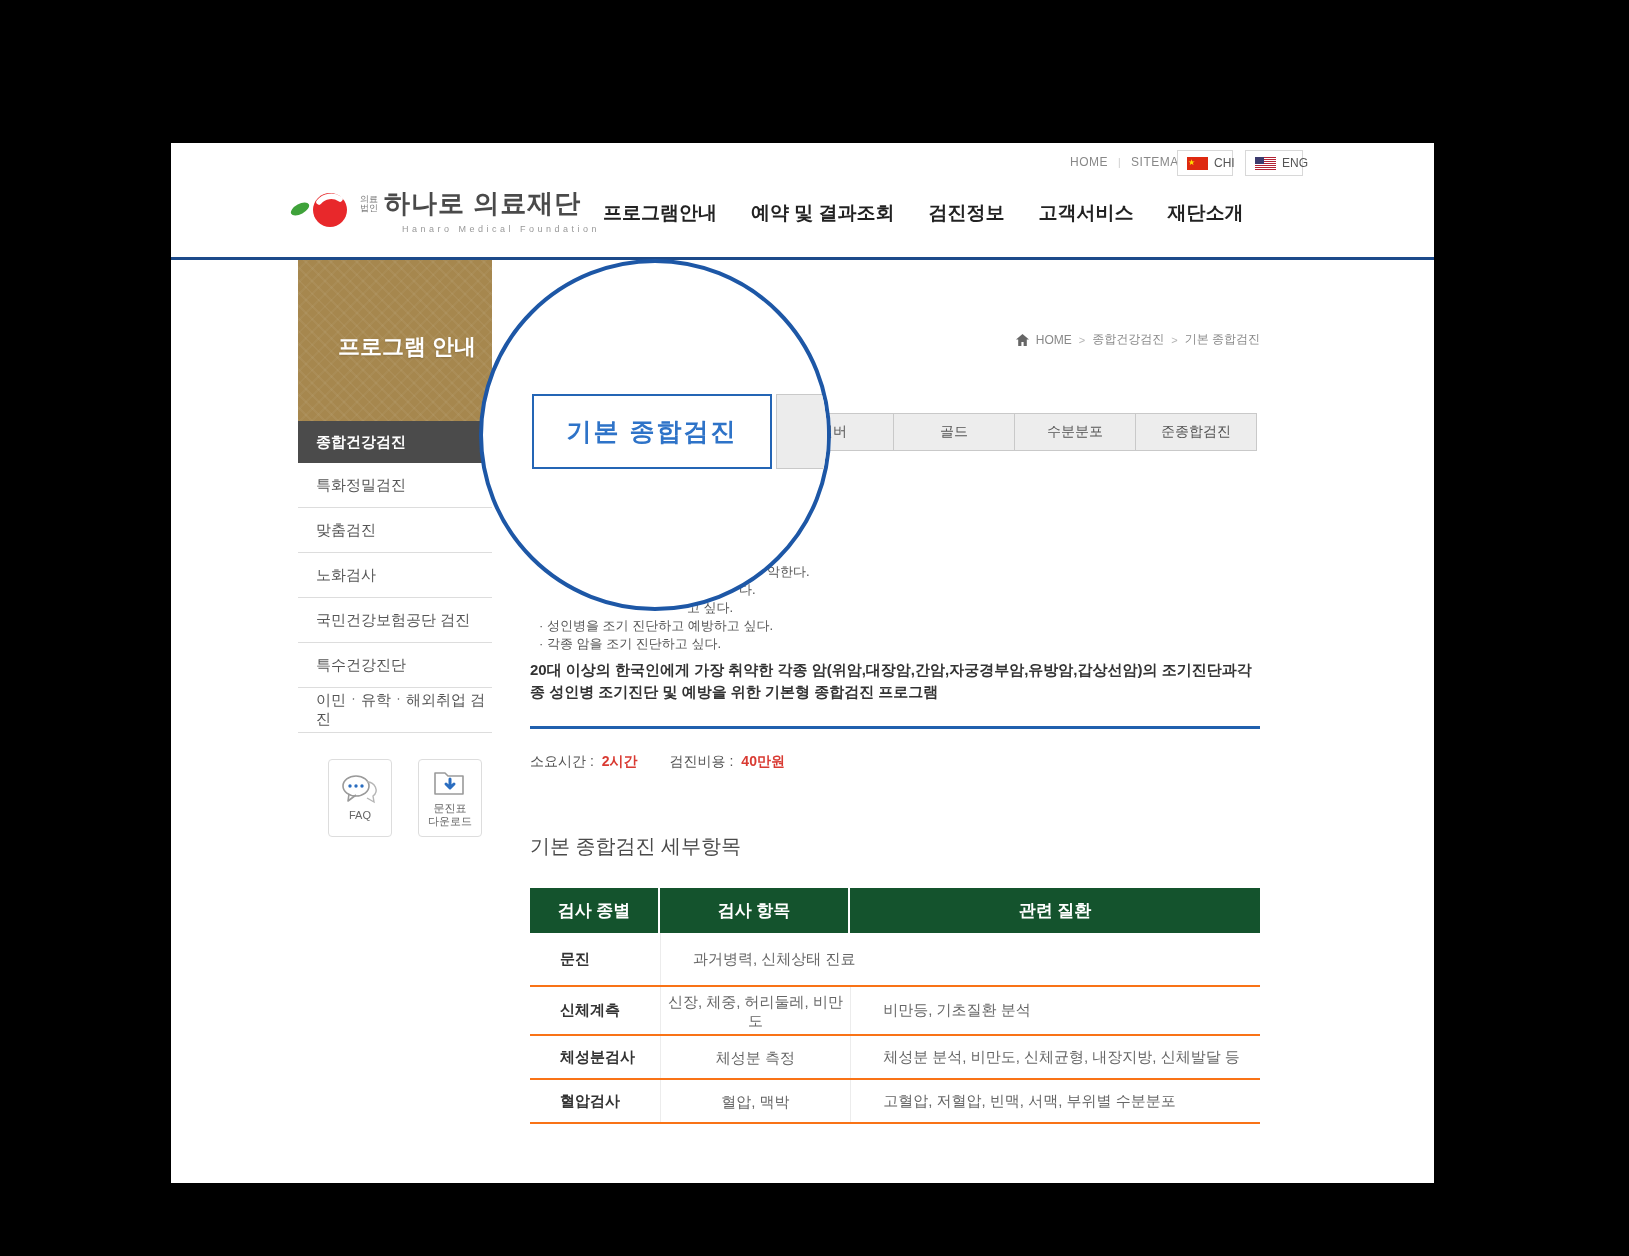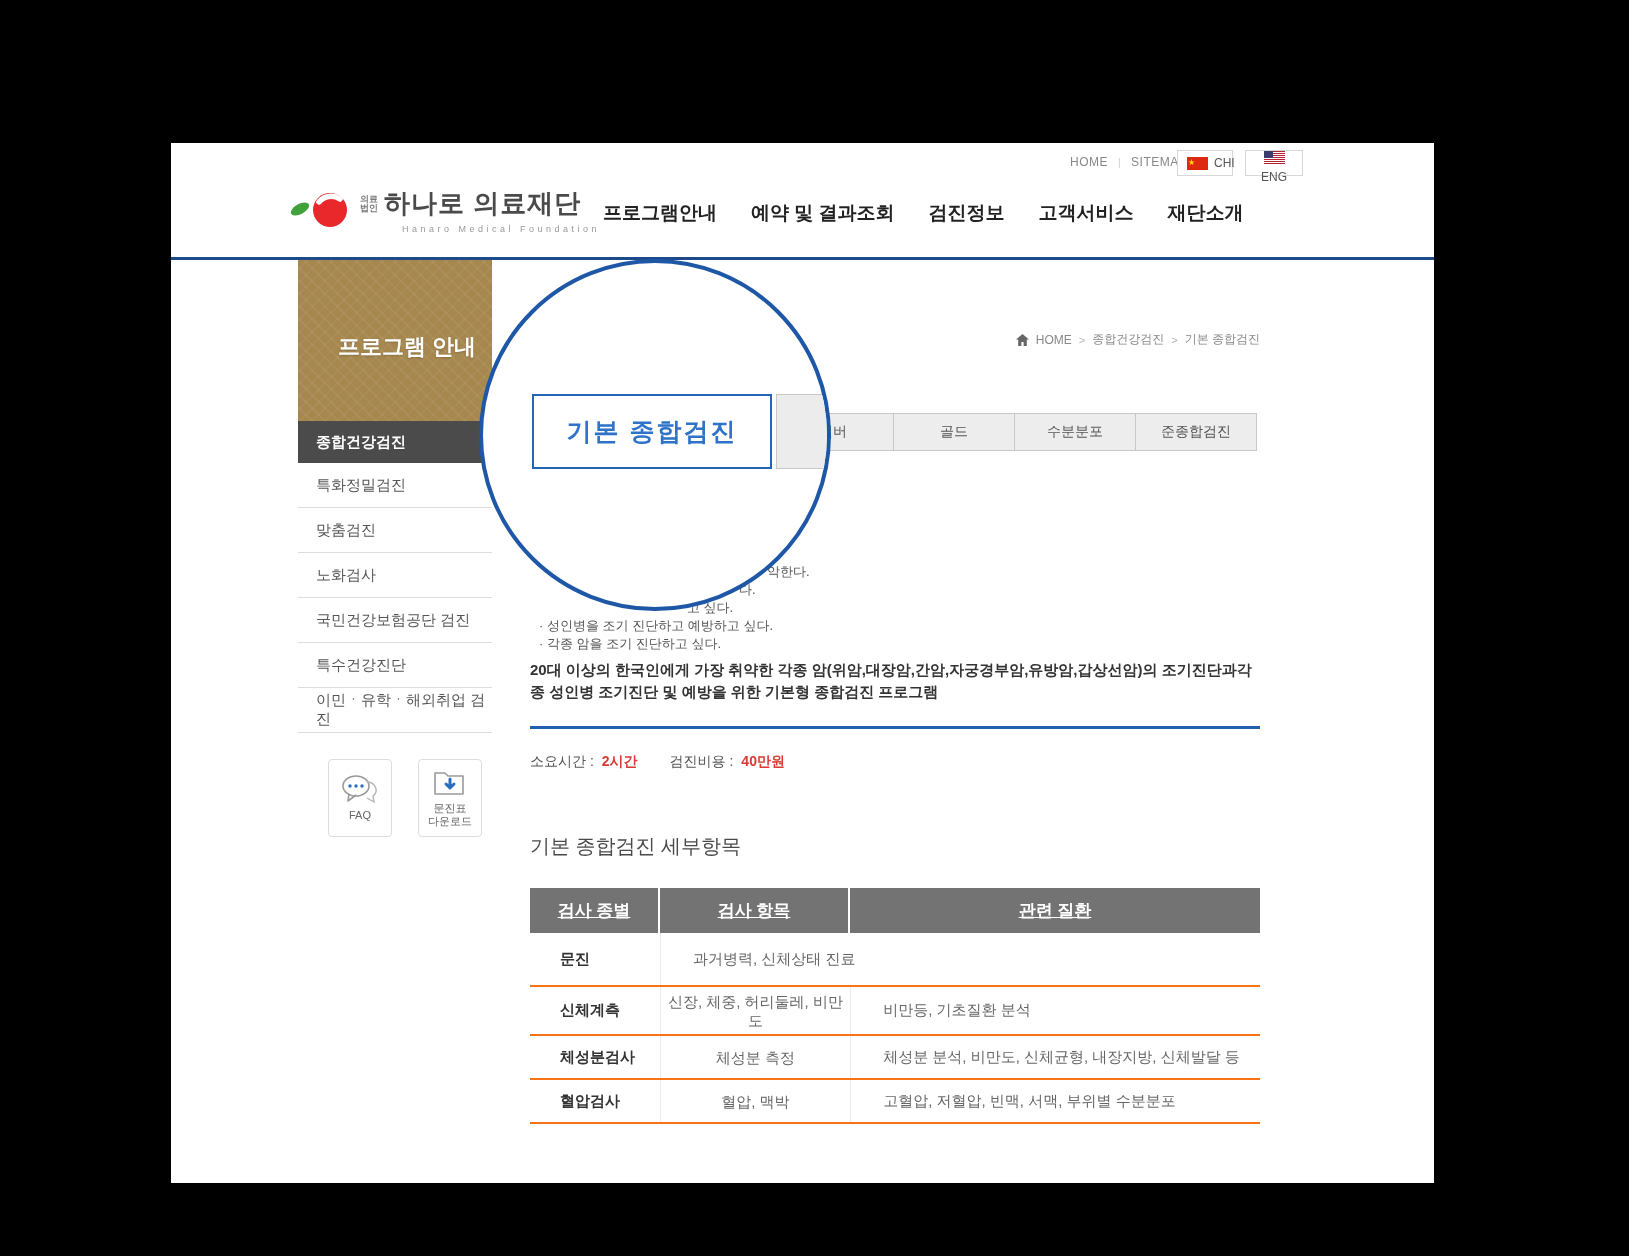--- a/index.html
+++ b/index.html
@@ -12,31 +12,31 @@
     position:absolute;left:134px;top:143px;width:1263px;height:1040px;
     background:#fff;overflow:hidden;margin-left:37px;
   }
   
   .topbar{position:absolute;left:899px;top:12px;display:flex;gap:10px;align-items:center;
     font-size:12px;color:#888;letter-spacing:.5px;}
   .topbar .sep{color:#ccc;font-size:10px;}
   .lang-btn{position:absolute;top:7px;height:24px;display:flex;align-items:center;gap:6px;
     padding:0 9px;border:1px solid #d8d8d8;background:#fff;font-size:12px;color:#555;cursor:pointer;}
   .lang-btn.chi{left:1006px;width:36px;}
-  .lang-btn.eng{left:1074px;width:38px;flex-direction:column;}
+  .lang-btn.eng{left:1074px;width:38px;}
   .flag{width:21px;height:13px;display:inline-block;position:relative;flex:0 0 auto;}
   .flag-cn{background:#de2910;}
   .flag-cn .star{position:absolute;left:1px;top:-1px;color:#ffde00;font-size:8px;line-height:13px;}
   .flag-us{background:repeating-linear-gradient(180deg,#b22234 0 1px,#fff 1px 2px);}
   .flag-us .canton{position:absolute;left:0;top:0;width:9px;height:7px;background:#3c3b6e;}
   
   .logo{position:absolute;left:119px;top:42px;display:flex;align-items:center;gap:8px;cursor:pointer;}
   .logo-texts{display:flex;flex-direction:column;}
   .logo-row{display:flex;align-items:center;gap:6px;}
-  .logo-small{display:flex;flex-direction:column;font-size:9px;color:#777;line-height:9px;font-weight:700;}
+  .logo-small{display:flex;flex-direction:column;font-size:9px;color:#777;line-height:9px;font-weight:400;}
   .logo-title{font-size:26px;font-weight:700;color:#4a4a4a;letter-spacing:1px;}
   .logo-sub{font-size:9px;color:#999;letter-spacing:3.5px;margin-top:3px;padding-left:42px;}
   .mainnav{position:absolute;left:432px;top:57px;display:flex;gap:34px;}
   .mainnav .nav-item{font-size:19px;font-weight:700;color:#222;cursor:pointer;white-space:nowrap;}
   .navy-line{position:absolute;left:0;top:114px;width:100%;height:3px;background:#1c4a8a;}
   
   .side-head{position:absolute;left:127px;top:117px;width:194px;height:161px;background:#a6874e;
     background-image:repeating-linear-gradient(45deg,rgba(255,255,255,.05) 0 2px,rgba(0,0,0,0) 2px 9px),
                      repeating-linear-gradient(-45deg,rgba(255,255,255,.04) 0 2px,rgba(0,0,0,0) 2px 9px);
     display:flex;align-items:center;justify-content:flex-end;}
@@ -70,22 +70,22 @@
   .desc{position:absolute;left:359px;top:516px;width:736px;font-size:15px;font-weight:700;
     color:#333;line-height:22px;}
   .divider{position:absolute;left:359px;top:583px;width:730px;height:3px;background:#2060ae;}
   .meta{position:absolute;left:359px;top:610px;display:flex;align-items:center;gap:8px;font-size:14px;color:#555;}
   .meta .val{color:#d93a32;font-weight:700;}
   .meta .gap{width:16px;}
   .sec-title{position:absolute;left:359px;top:690px;font-size:20px;color:#4a4a4a;}
   
   .dtable{position:absolute;left:359px;top:745px;width:730px;}
   .thead{display:flex;height:45px;}
-  .th{background:#737373;color:#fff;font-size:17px;font-weight:600;display:flex;
-    align-items:center;justify-content:center;text-decoration:underline;}
+  .th{background:#14532d;color:#fff;font-size:17px;font-weight:600;display:flex;
+    align-items:center;justify-content:center;}
   .th1{width:128px;border-right:2px solid #fff;}
   .th2{width:188px;border-right:2px solid #fff;}
   .th3{width:410px;}
   .trow{display:flex;border-bottom:2px solid #f97316;align-items:stretch;}
   .r1{height:52px;} .r2{height:47px;} .r3{height:42px;} .r4{height:42px;}
   .td{font-size:15px;color:#666;display:flex;align-items:center;}
   .tdc1{width:100px;padding-left:30px;font-weight:700;color:#333;border-right:1px solid #ececec;}
   .tdc2{width:190px;justify-content:center;text-align:center;line-height:19px;border-right:1px solid #ececec;padding:4px 0;}
   .tdc3{width:378px;padding-left:32px;}
   

